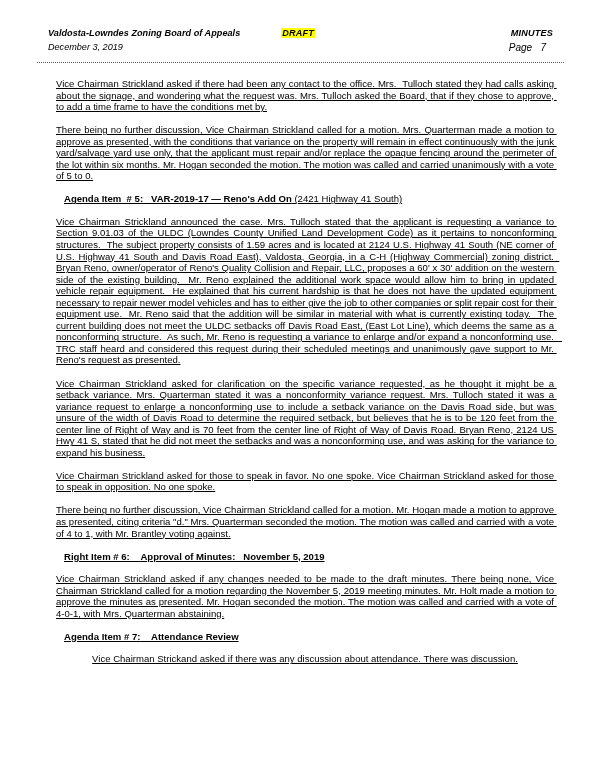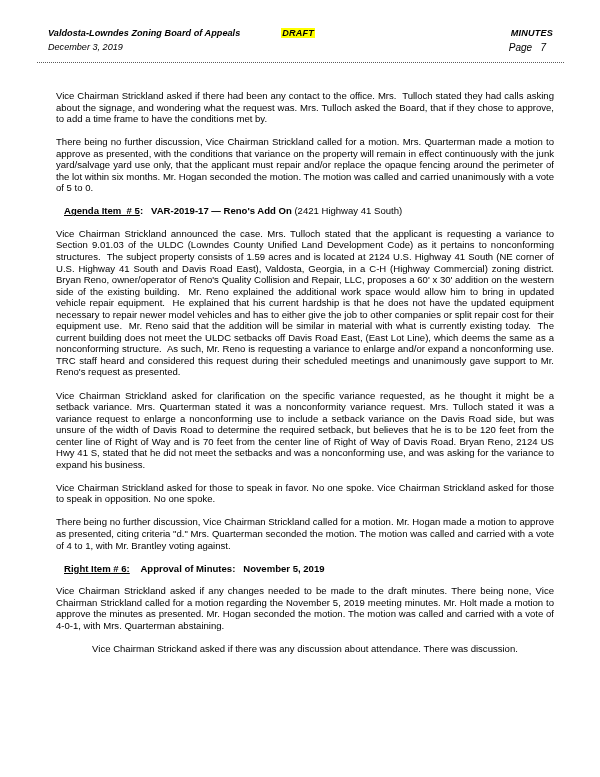--- a/index.html
+++ b/index.html
@@ -86,22 +86,23 @@
     top: 62px;
     width: 527px;
     height: 2px;
     border-top: 1.4px dotted #5a5a5a;
   }
 
   
   .body {
     position: absolute;
     left: 56px;
-    top: 90px;
+    top: 78px;
     width: 498px;
+    text-decoration: underline;
   }
   p.para {
     margin: 0 0 11.5px 0;
     font-size: 9.55px;
     line-height: 11.55px;
     text-align: justify;
     text-justify: inter-word;
     white-space: pre-wrap;
   }
   p.para.left {
@@ -153,17 +154,18 @@
     <p class="para">Vice Chairman Strickland asked for clarification on the specific variance requested, as he thought it might be a setback variance. Mrs. Quarterman stated it was a nonconformity variance request. Mrs. Tulloch stated it was a variance request to enlarge a nonconforming use to include a setback variance on the Davis Road side, but was unsure of the width of Davis Road to determine the required setback, but believes that he is to be 120 feet from the center line of Right of Way and is 70 feet from the center line of Right of Way of Davis Road. Bryan Reno, 2124 US Hwy 41 S, stated that he did not meet the setbacks and was a nonconforming use, and was asking for the variance to expand his business.</p>
 
     <p class="para">Vice Chairman Strickland asked for those to speak in favor. No one spoke. Vice Chairman Strickland asked for those to speak in opposition. No one spoke.</p>
 
     <p class="para">There being no further discussion, Vice Chairman Strickland called for a motion. Mr. Hogan made a motion to approve as presented, citing criteria "d." Mrs. Quarterman seconded the motion. The motion was called and carried with a vote of 4 to 1, with Mr. Brantley voting against.</p>
 
     <h2 class="agenda"><span class="u">Right Item # 6:</span>&nbsp;&nbsp;&nbsp;&nbsp;<span>Approval of Minutes:   November 5, 2019</span></h2>
 
     <p class="para">Vice Chairman Strickland asked if any changes needed to be made to the draft minutes. There being none, Vice Chairman Strickland called for a motion regarding the November 5, 2019 meeting minutes. Mr. Holt made a motion to approve the minutes as presented. Mr. Hogan seconded the motion. The motion was called and carried with a vote of 4-0-1, with Mrs. Quarterman abstaining.</p>
 
+    <h2 class="agenda"><span class="u">Agenda Item # 7:</span>&nbsp;&nbsp;&nbsp;&nbsp;<span>Attendance Review</span></h2>
 
     <p class="para left">Vice Chairman Strickand asked if there was any discussion about attendance. There was discussion.</p>
 
   </div>
 </div>
 
 </body></html>

